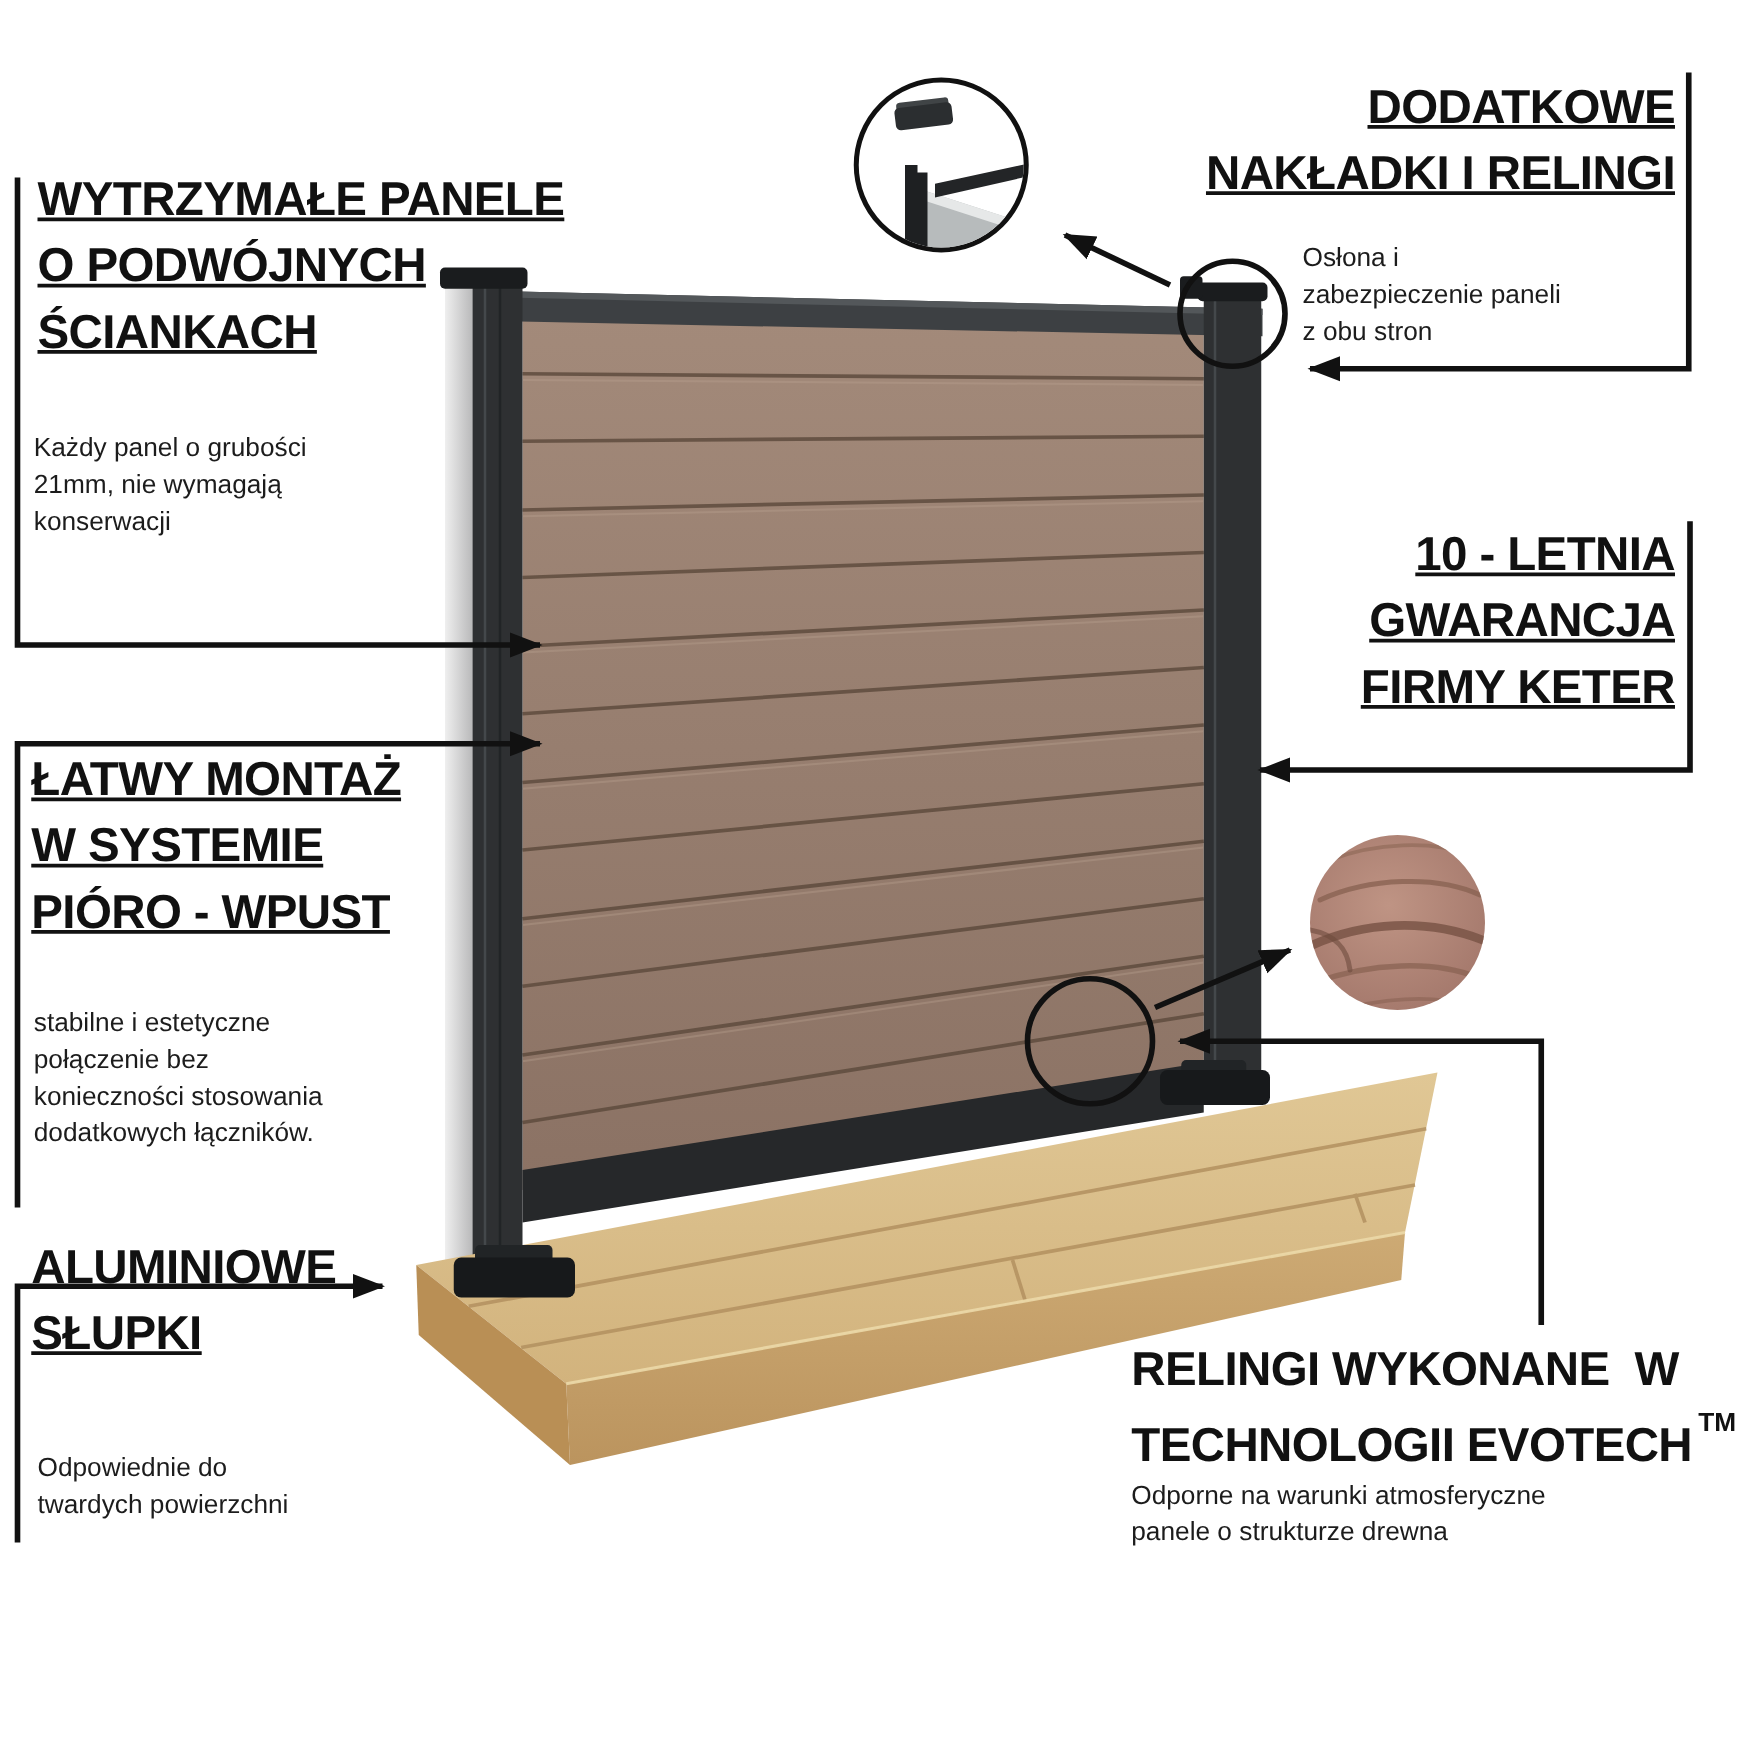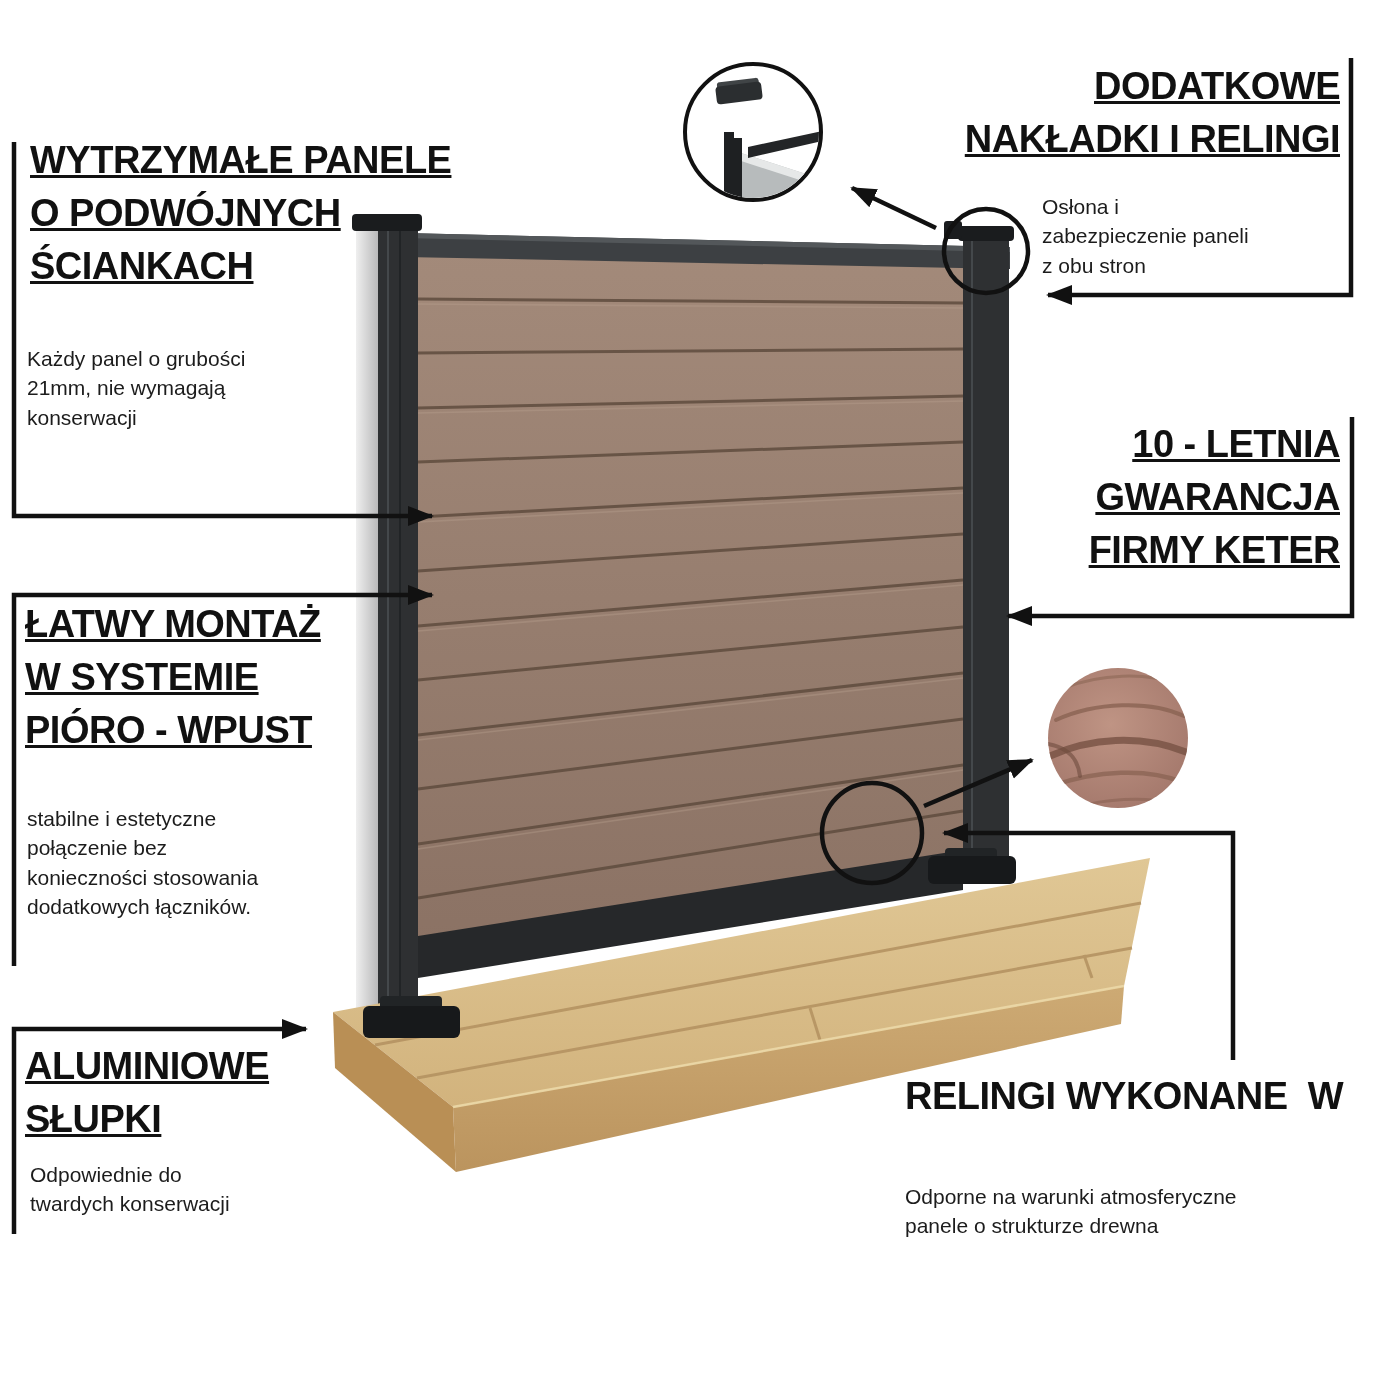--- a/index.html
+++ b/index.html
@@ -10,21 +10,21 @@
             color:#111;white-space:pre-line;text-decoration:underline;}
   .body-text{font-size:21px;font-weight:400;line-height:1.4;color:#1c1c1c;white-space:pre-line;}
   .right{text-align:right;}
   #block-tl{left:30px;top:134px;width:460px;}
   #tl-body{left:27px;top:308px;width:400px;margin-top:36px;}
   #block-tr{right:60px;top:60px;width:520px;}
   #tr-body{left:1042px;top:192px;width:330px;}
   #block-mr{right:60px;top:418px;width:420px;}
   #block-ml{left:25px;top:598px;width:440px;}
   #ml-body{left:27px;top:804px;width:400px;}
-  #block-bl{left:25px;top:1040px;width:420px;}
+  #block-bl{left:25px;top:988px;width:420px;}
   #bl-body{left:30px;top:1160px;width:360px;}
   #block-br{left:905px;top:1070px;width:490px;}
   .br-line{white-space:pre;font-size:38px;font-weight:800;line-height:1.42;letter-spacing:-0.5px;}
   .br-line sup{font-size:21px;font-weight:700;vertical-align:24px;margin-left:5px;letter-spacing:0;}
   #br-body{left:905px;top:1182px;width:480px;}
   #scene{position:absolute;left:0;top:0;width:1400px;height:1400px;}
 </style>
 </head>
 <body>
 
@@ -195,19 +195,20 @@
 W SYSTEMIE
 PIÓRO - WPUST</div>
 <div class="abs body-text" id="ml-body">stabilne i estetyczne
 połączenie bez
 konieczności stosowania
 dodatkowych łączników.</div>
 
 <div class="abs headline" id="block-bl">ALUMINIOWE
 SŁUPKI</div>
 <div class="abs body-text" id="bl-body">Odpowiednie do
-twardych konserwacji</div>
+twardych powierzchni</div>
 
 <div class="abs" id="block-br">
   <div class="br-line">RELINGI WYKONANE  W</div>
+  <div class="br-line"><span>TECHNOLOGII EVOTECH</span><sup>TM</sup></div>
 </div>
 <div class="abs body-text" id="br-body">Odporne na warunki atmosferyczne
 panele o strukturze drewna</div>
 
 </body></html>

